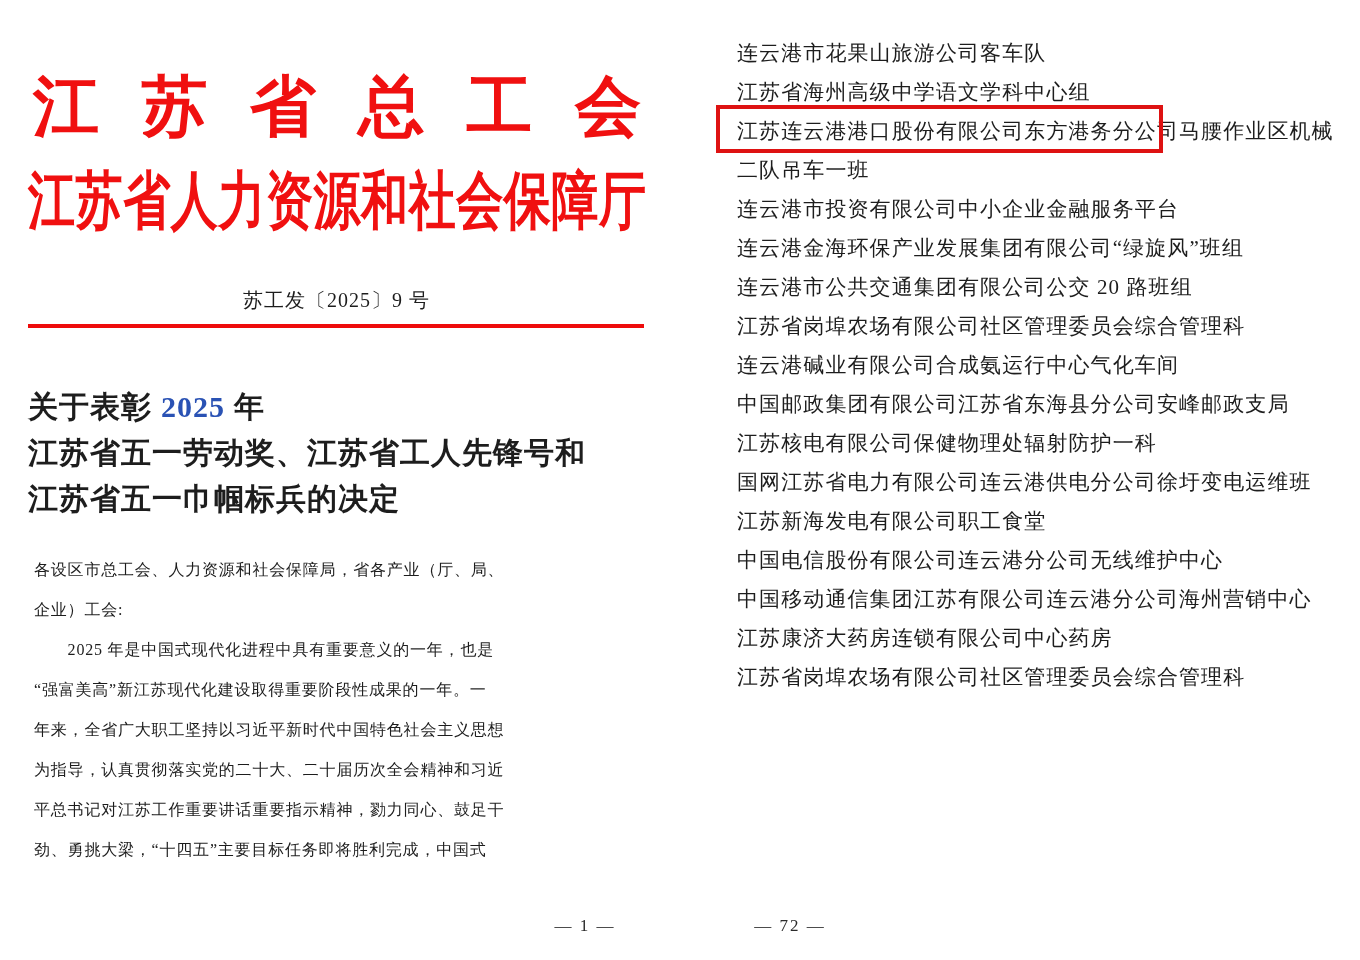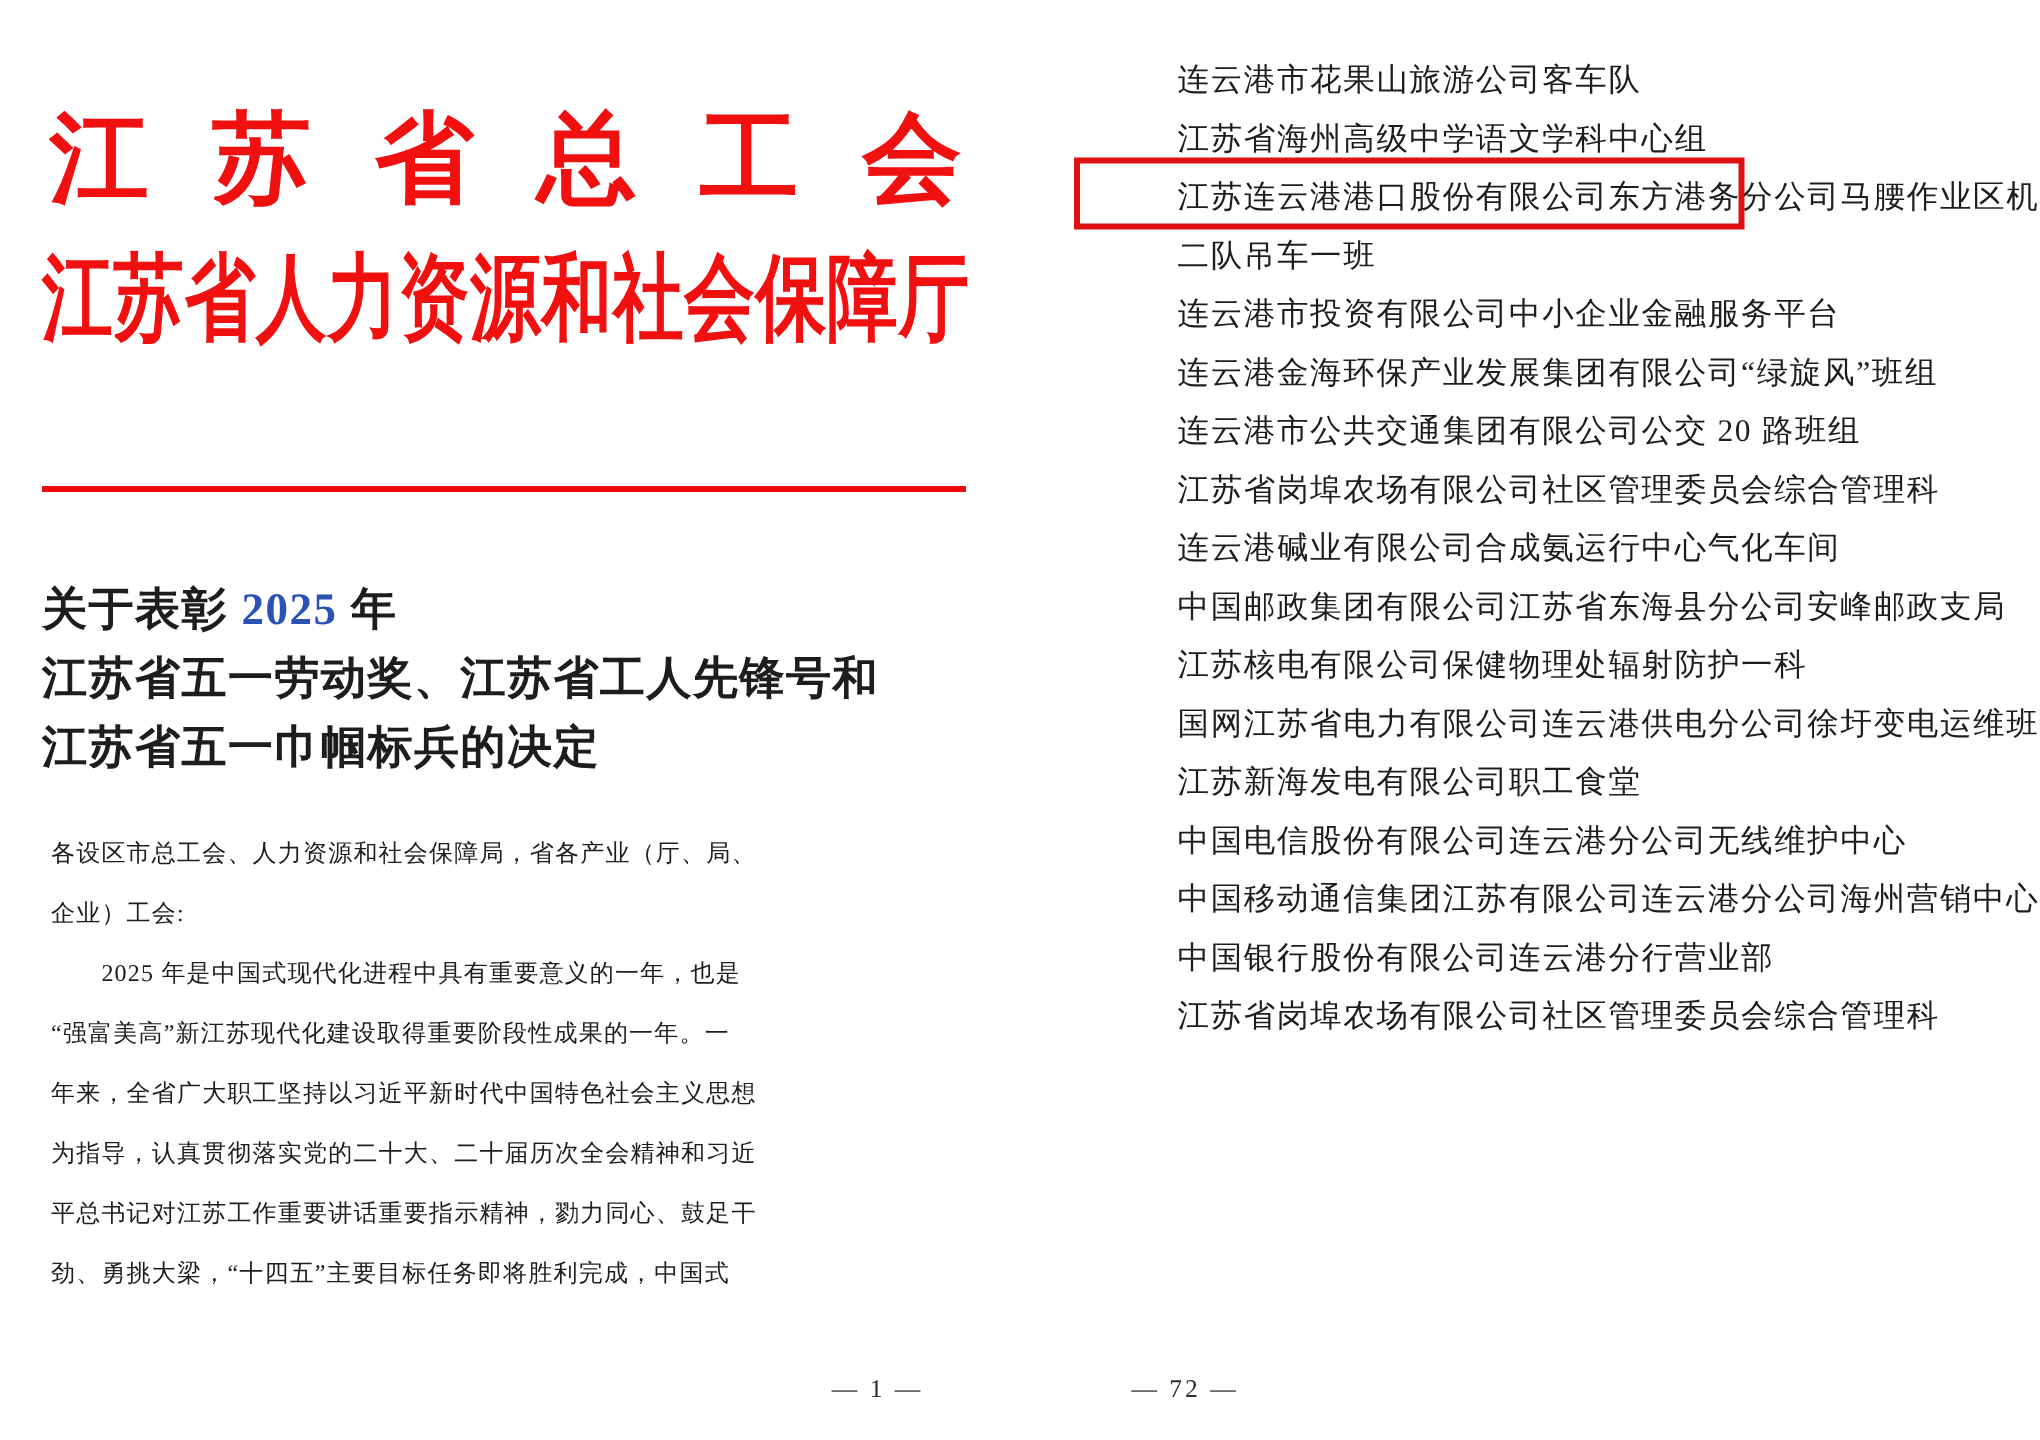--- a/index.html
+++ b/index.html
@@ -39,21 +39,21 @@
     position:absolute;left:34px;top:550px;width:612px;
     font-size:16px;letter-spacing:0.8px;
   }
   .bline{height:40px;line-height:40px;white-space:nowrap;}
 
   
   .right-list{
     position:absolute;left:737px;top:34px;width:605px;
     font-size:21px;letter-spacing:1.1px;
   }
-  .rline{height:39px;line-height:39px;white-space:nowrap;margin-left:48px;}
+  .rline{height:39px;line-height:39px;white-space:nowrap;}
   .red-box{
     position:absolute;left:716px;top:105px;width:447px;height:48px;
     border:4px solid var(--box-red,#de1212);box-sizing:border-box;
     pointer-events:none;
   }
 
   
   .page-num{
     position:absolute;top:916px;font-size:17px;letter-spacing:2px;color:#2b2b2b;
     text-align:center;
@@ -83,20 +83,21 @@
       <span>资</span>
       <span>源</span>
       <span>和</span>
       <span>社</span>
       <span>会</span>
       <span>保</span>
       <span>障</span>
       <span>厅</span>
     </div>
 
+  <div class="doc-number">苏工发〔2025〕9 号</div>
 
   <div class="red-rule"></div>
 
   <div class="doc-title">
     <div class="t1"><span>关于表彰</span><span class="year">2025</span><span>年</span></div>
     <div class="t2">江苏省五一劳动奖、江苏省工人先锋号和</div>
     <div class="t3">江苏省五一巾帼标兵的决定</div>
   </div>
 
   <div class="body-lines" id="left-body">
@@ -121,21 +122,21 @@
       <div class="rline">连云港金海环保产业发展集团有限公司“绿旋风”班组</div>
       <div class="rline">连云港市公共交通集团有限公司公交 20 路班组</div>
       <div class="rline">江苏省岗埠农场有限公司社区管理委员会综合管理科</div>
       <div class="rline">连云港碱业有限公司合成氨运行中心气化车间</div>
       <div class="rline">中国邮政集团有限公司江苏省东海县分公司安峰邮政支局</div>
       <div class="rline">江苏核电有限公司保健物理处辐射防护一科</div>
       <div class="rline">国网江苏省电力有限公司连云港供电分公司徐圩变电运维班</div>
       <div class="rline">江苏新海发电有限公司职工食堂</div>
       <div class="rline">中国电信股份有限公司连云港分公司无线维护中心</div>
       <div class="rline">中国移动通信集团江苏有限公司连云港分公司海州营销中心</div>
-      <div class="rline">中国银行股份有限公司连云港分行营业部</div>
+      <div class="rline">江苏康济大药房连锁有限公司中心药房</div>
       <div class="rline">江苏省岗埠农场有限公司社区管理委员会综合管理科</div>
     </div>
 
   <div class="red-box"></div>
 
   <div class="page-num pn-right">— 72 —</div>
 
 </div>
 
 </body></html>

